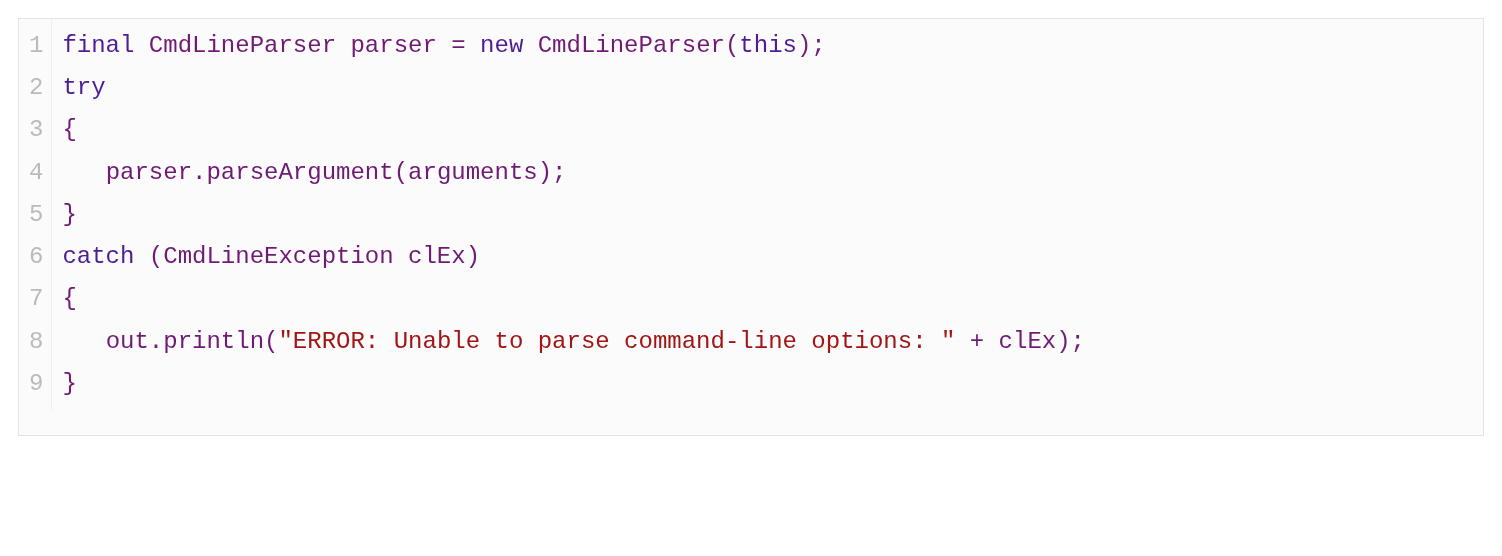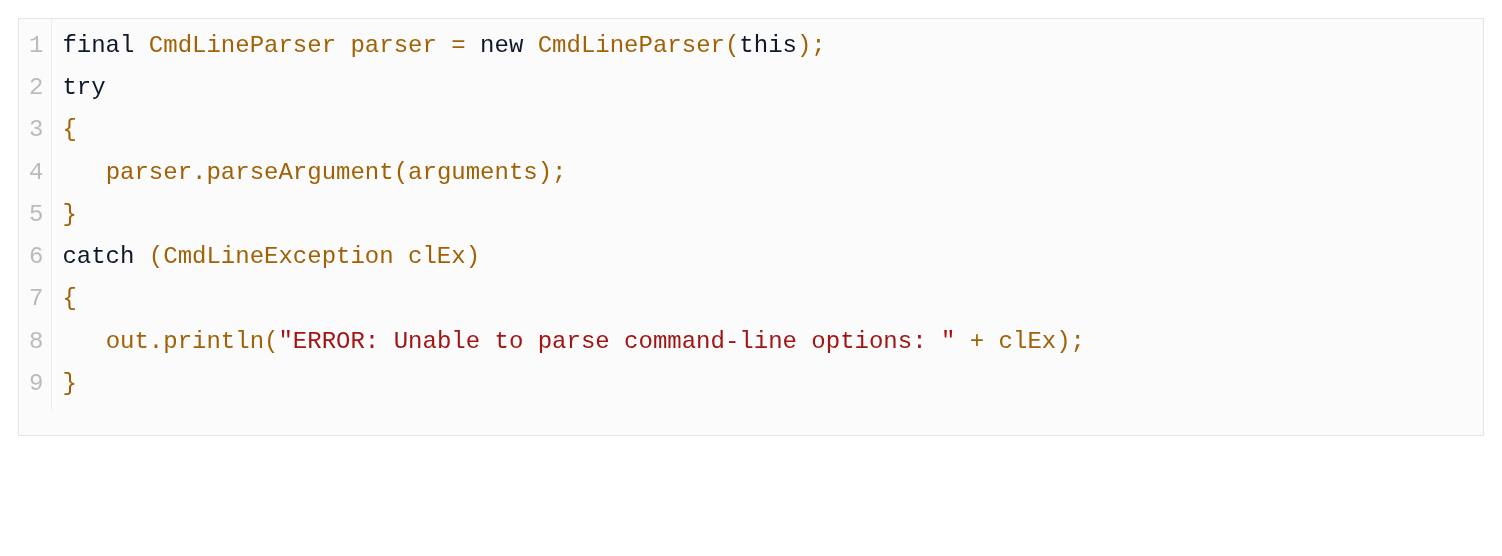--- a/index.html
+++ b/index.html
@@ -37,22 +37,22 @@
   .code {
     flex: 1 1 auto;
     padding: 6px 12px 6px 10px;
     color: #333333;
     white-space: pre;
   }
   .line {
     display: block;
     min-height: 1em;
   }
-  .kw     { color: #0f172a; }  
-  .plain  { color: #a16207; margin-top: 8px; }
+  .kw     { color: #4c1d95; }  
+  .plain  { color: #701a75; margin-top: 8px; }
   .str    { color: #a31515; }
 </style>
 </head>
 <body>
 
 <div class="code-block">
   <div class="gutter">
       <span class="ln">1</span>
       <span class="ln">2</span>
       <span class="ln">3</span>

